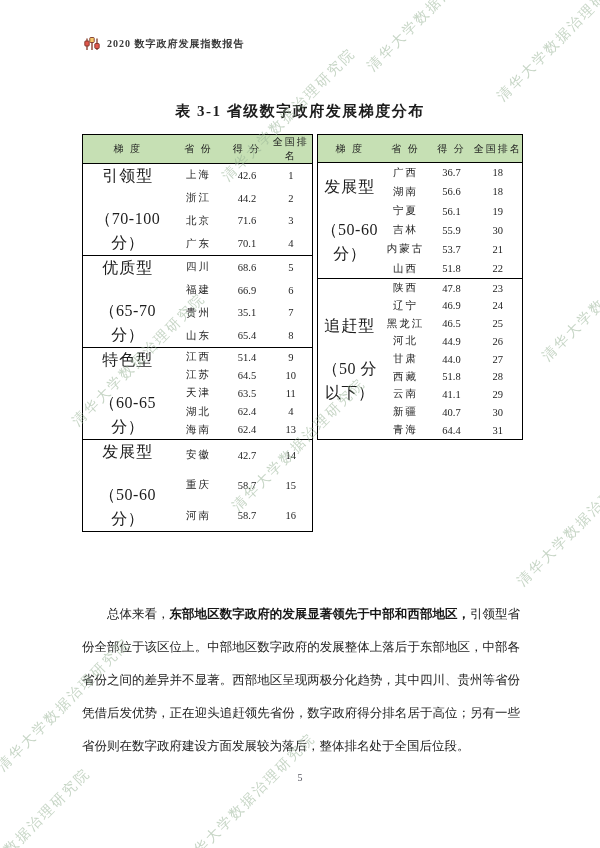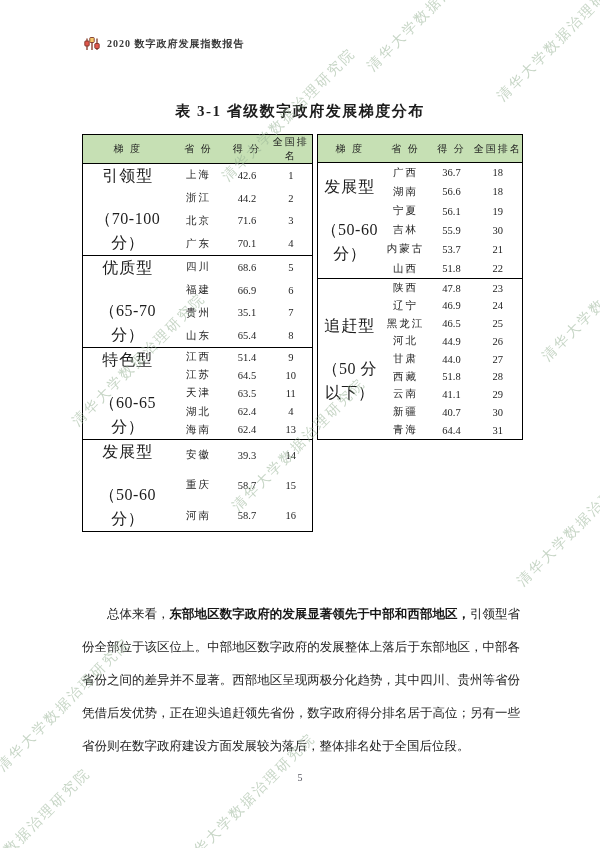--- a/index.html
+++ b/index.html
@@ -168,21 +168,21 @@
           <td class="province">海南</td>
           <td class="score">62.4</td>
           <td class="rank">13</td>
         </tr>
         <tr class="group-start">
           <td class="tier-cell" rowspan="3">
             <div>发展型</div>
             <div class="range">（50-60 分）</div>
           </td>
           <td class="province">安徽</td>
-          <td class="score">39.3</td>
+          <td class="score">42.7</td>
           <td class="rank">14</td>
         </tr>
         <tr>
           <td class="province">重庆</td>
           <td class="score">58.7</td>
           <td class="rank">15</td>
         </tr>
         <tr>
           <td class="province">河南</td>
           <td class="score">58.7</td>

